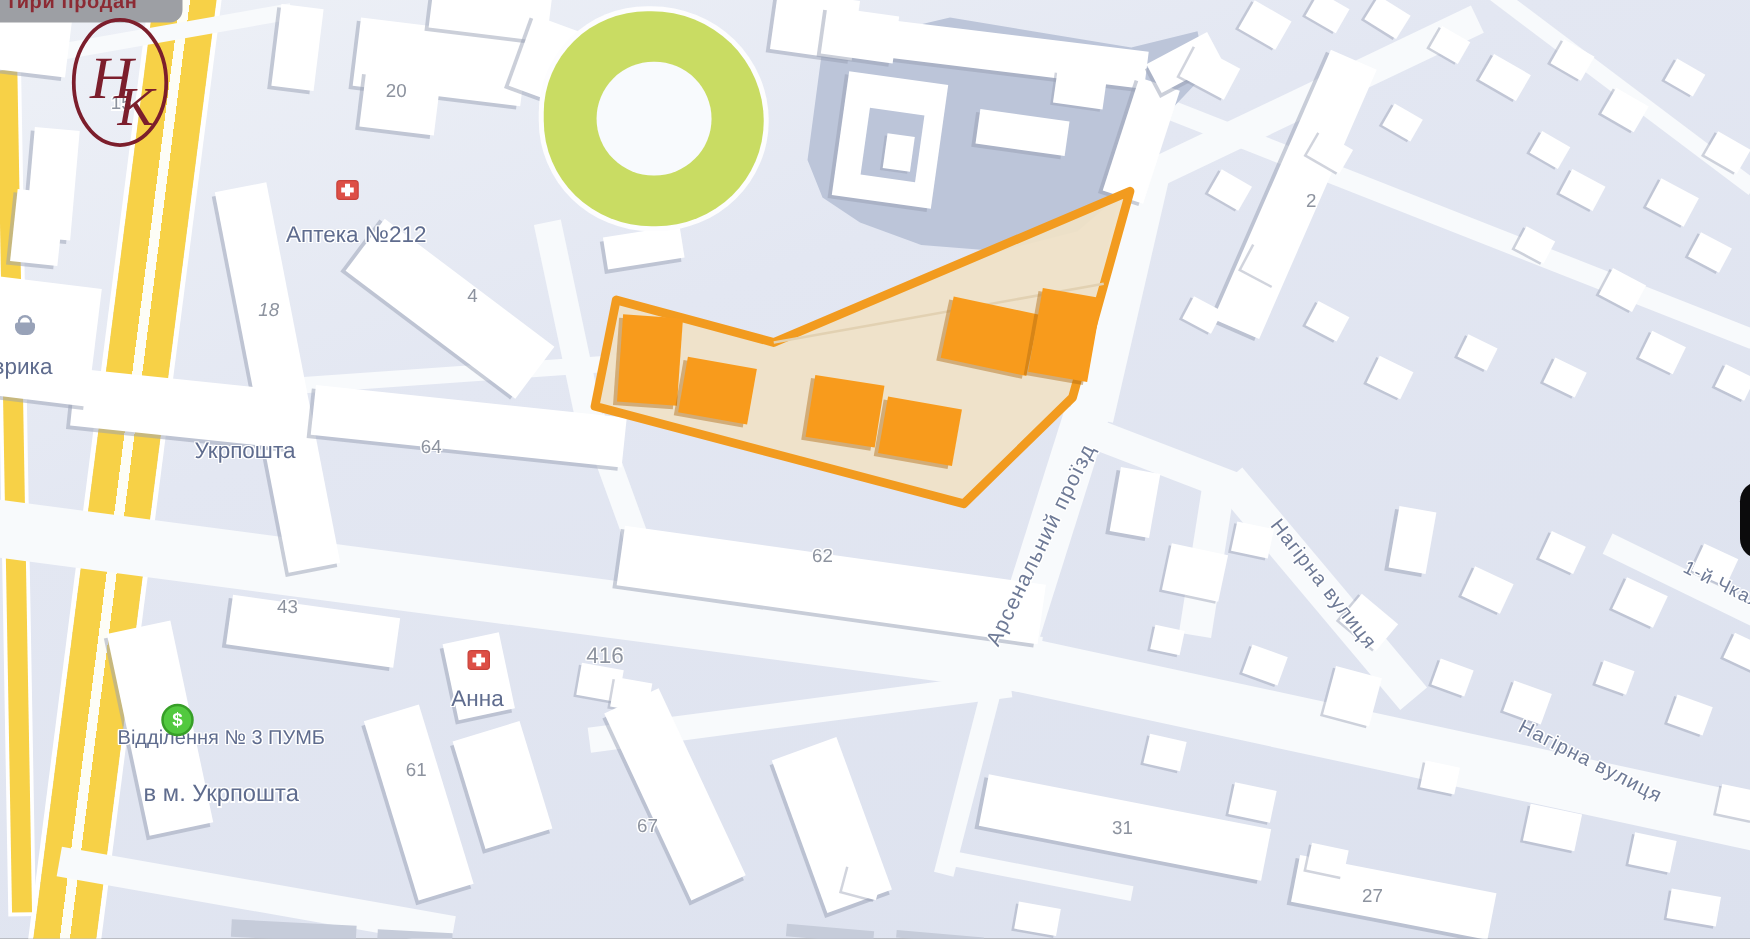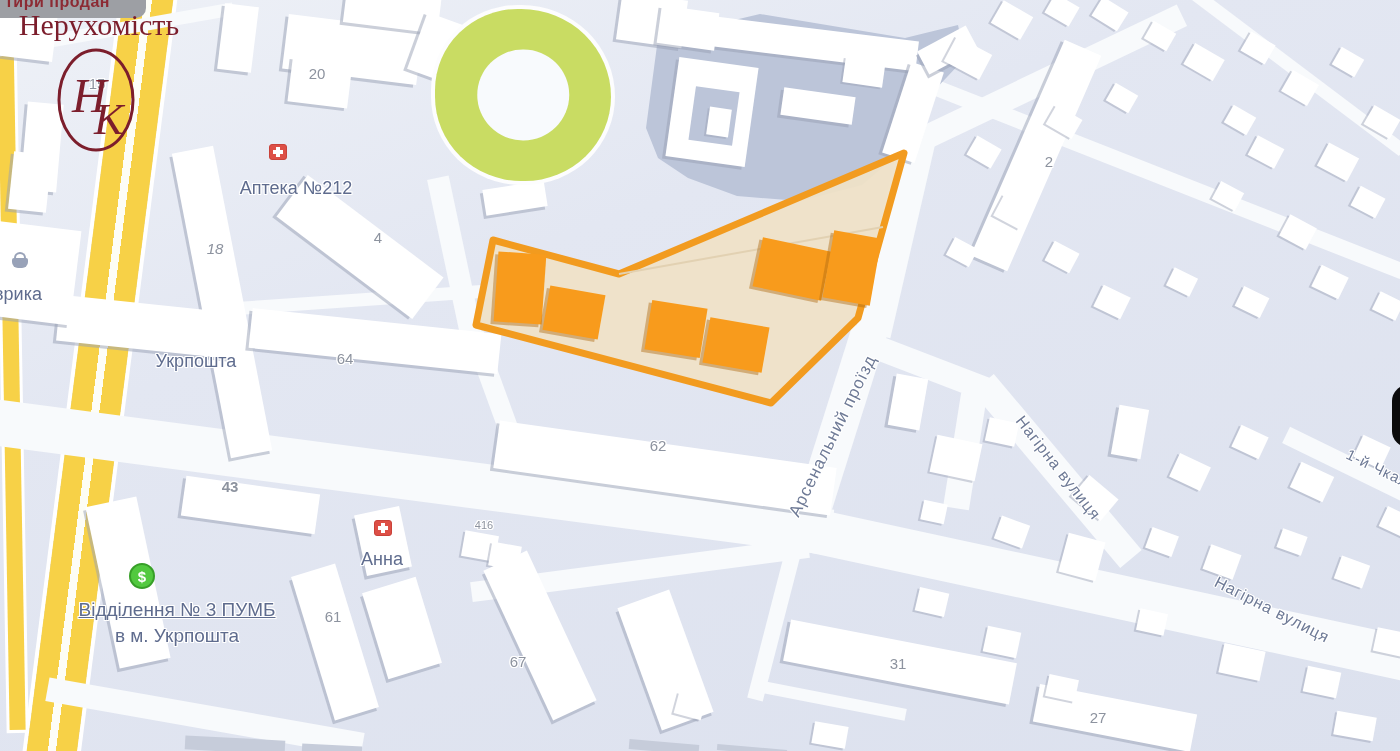--- a/index.html
+++ b/index.html
@@ -204,35 +204,35 @@
       <div class="bld orange" style="left: 706px; top: 322px; width: 60px; height: 46px; transform: rotate(10deg);"></div>
       <div class="bld orange" style="left: 757px; top: 244px; width: 70px; height: 50px; transform: rotate(12deg);"></div>
       <div class="bld orange" style="left: 828px; top: 234px; width: 48px; height: 68px; transform: rotate(10deg);"></div>
     </div>
 
   <div class="layer" id="labels-layer">
       <div class="lbl street" style="left: 833px; top: 436px; font-size: 17px; transform: translate(-50%, -50%) rotate(-64deg);">Арсенальний проїзд</div>
       <div class="lbl street" style="left: 1058px; top: 468px; font-size: 16px; transform: translate(-50%, -50%) rotate(52deg);">Нагірна вулиця</div>
       <div class="lbl street" style="left: 1272px; top: 610px; font-size: 16px; transform: translate(-50%, -50%) rotate(27deg);">Нагірна вулиця</div>
       <div class="lbl street" style="left: 1378px; top: 468px; font-size: 15px; transform: translate(-50%, -50%) rotate(26deg);">1-й Чкал</div>
-      <div class="lbl poi" style="left: 296px; top: 188px; font-size: 18px;">Аптека №212</div>
+      <div class="lbl poi" style="left: 285px; top: 188px; font-size: 18px;">Аптека №212</div>
       <div class="lbl poi" style="left: 196px; top: 361px; font-size: 18px;">Укрпошта</div>
       <div class="lbl poi" style="left: 382px; top: 559px; font-size: 18px;">Анна</div>
       <div class="lbl poi" style="left: 18px; top: 294px; font-size: 18px;">врика</div>
-      <div class="lbl poi" style="left: 177px; top: 610px; font-size: 19px; text-decoration: underline;">Відділення № 3 ПУМБ</div>
+      <div class="lbl poi" style="left: 177px; top: 591px; font-size: 16px;">Відділення № 3 ПУМБ</div>
       <div class="lbl poi" style="left: 177px; top: 636px; font-size: 19px;">в м. Укрпошта</div>
       <div class="lbl num" style="left: 317px; top: 73px; font-size: 15px;">20</div>
       <div class="lbl num" style="left: 57px; top: 83px; font-size: 15px; margin-left: 40px;">15</div>
       <div class="lbl num" style="left: 215px; top: 248px; font-size: 15px; font-style: italic;">18</div>
       <div class="lbl num" style="left: 378px; top: 237px; font-size: 15px;">4</div>
       <div class="lbl num" style="left: 345px; top: 358px; font-size: 15px;">64</div>
       <div class="lbl num" style="left: 658px; top: 445px; font-size: 15px;">62</div>
-      <div class="lbl num" style="left: 230px; top: 486px; font-size: 15px; font-weight: bold;">43</div>
+      <div class="lbl num" style="left: 230px; top: 486px; font-size: 15px;">43</div>
       <div class="lbl num" style="left: 333px; top: 616px; font-size: 15px;">61</div>
-      <div class="lbl num" style="left: 484px; top: 525px; font-size: 11px;">416</div>
+      <div class="lbl num" style="left: 484px; top: 525px; font-size: 18px;">416</div>
       <div class="lbl num" style="left: 518px; top: 661px; font-size: 15px;">67</div>
       <div class="lbl num" style="left: 898px; top: 663px; font-size: 15px;">31</div>
       <div class="lbl num" style="left: 1098px; top: 717px; font-size: 15px;">27</div>
       <div class="lbl num" style="left: 1049px; top: 161px; font-size: 15px;">2</div>
       <div class="icon" style="left: 278px; top: 152px;">
         <div class="ic-pharm"></div>
       </div>
       <div class="icon" style="left: 383px; top: 528px;">
         <div class="ic-pharm"></div>
       </div>
@@ -246,21 +246,20 @@
       </div>
     </div>
 
   <div id="edge-pill" style="left: 1392px; top: 385px; width: 30px; height: 62px;"></div>
 
   <div id="top-bar" style="width:146px;">
     <span>тири продан</span>
   </div>
 
   <div id="brand">
-    <div class="l">Нерухомість</div>
     <svg width="186" height="120" viewBox="0 0 186 120">
       <ellipse cx="90" cy="58" rx="37" ry="50" fill="none" stroke="#7c1e2c" stroke-width="3"></ellipse>
       <text x="66" y="70" font-family="Liberation Serif,serif" font-style="italic" font-size="48" fill="#7c1e2c">Н</text>
       <text x="88" y="92" font-family="Liberation Serif,serif" font-style="italic" font-size="44" fill="#7c1e2c">К</text>
     </svg>
   </div>
 
 </div>
 
 </body></html>

